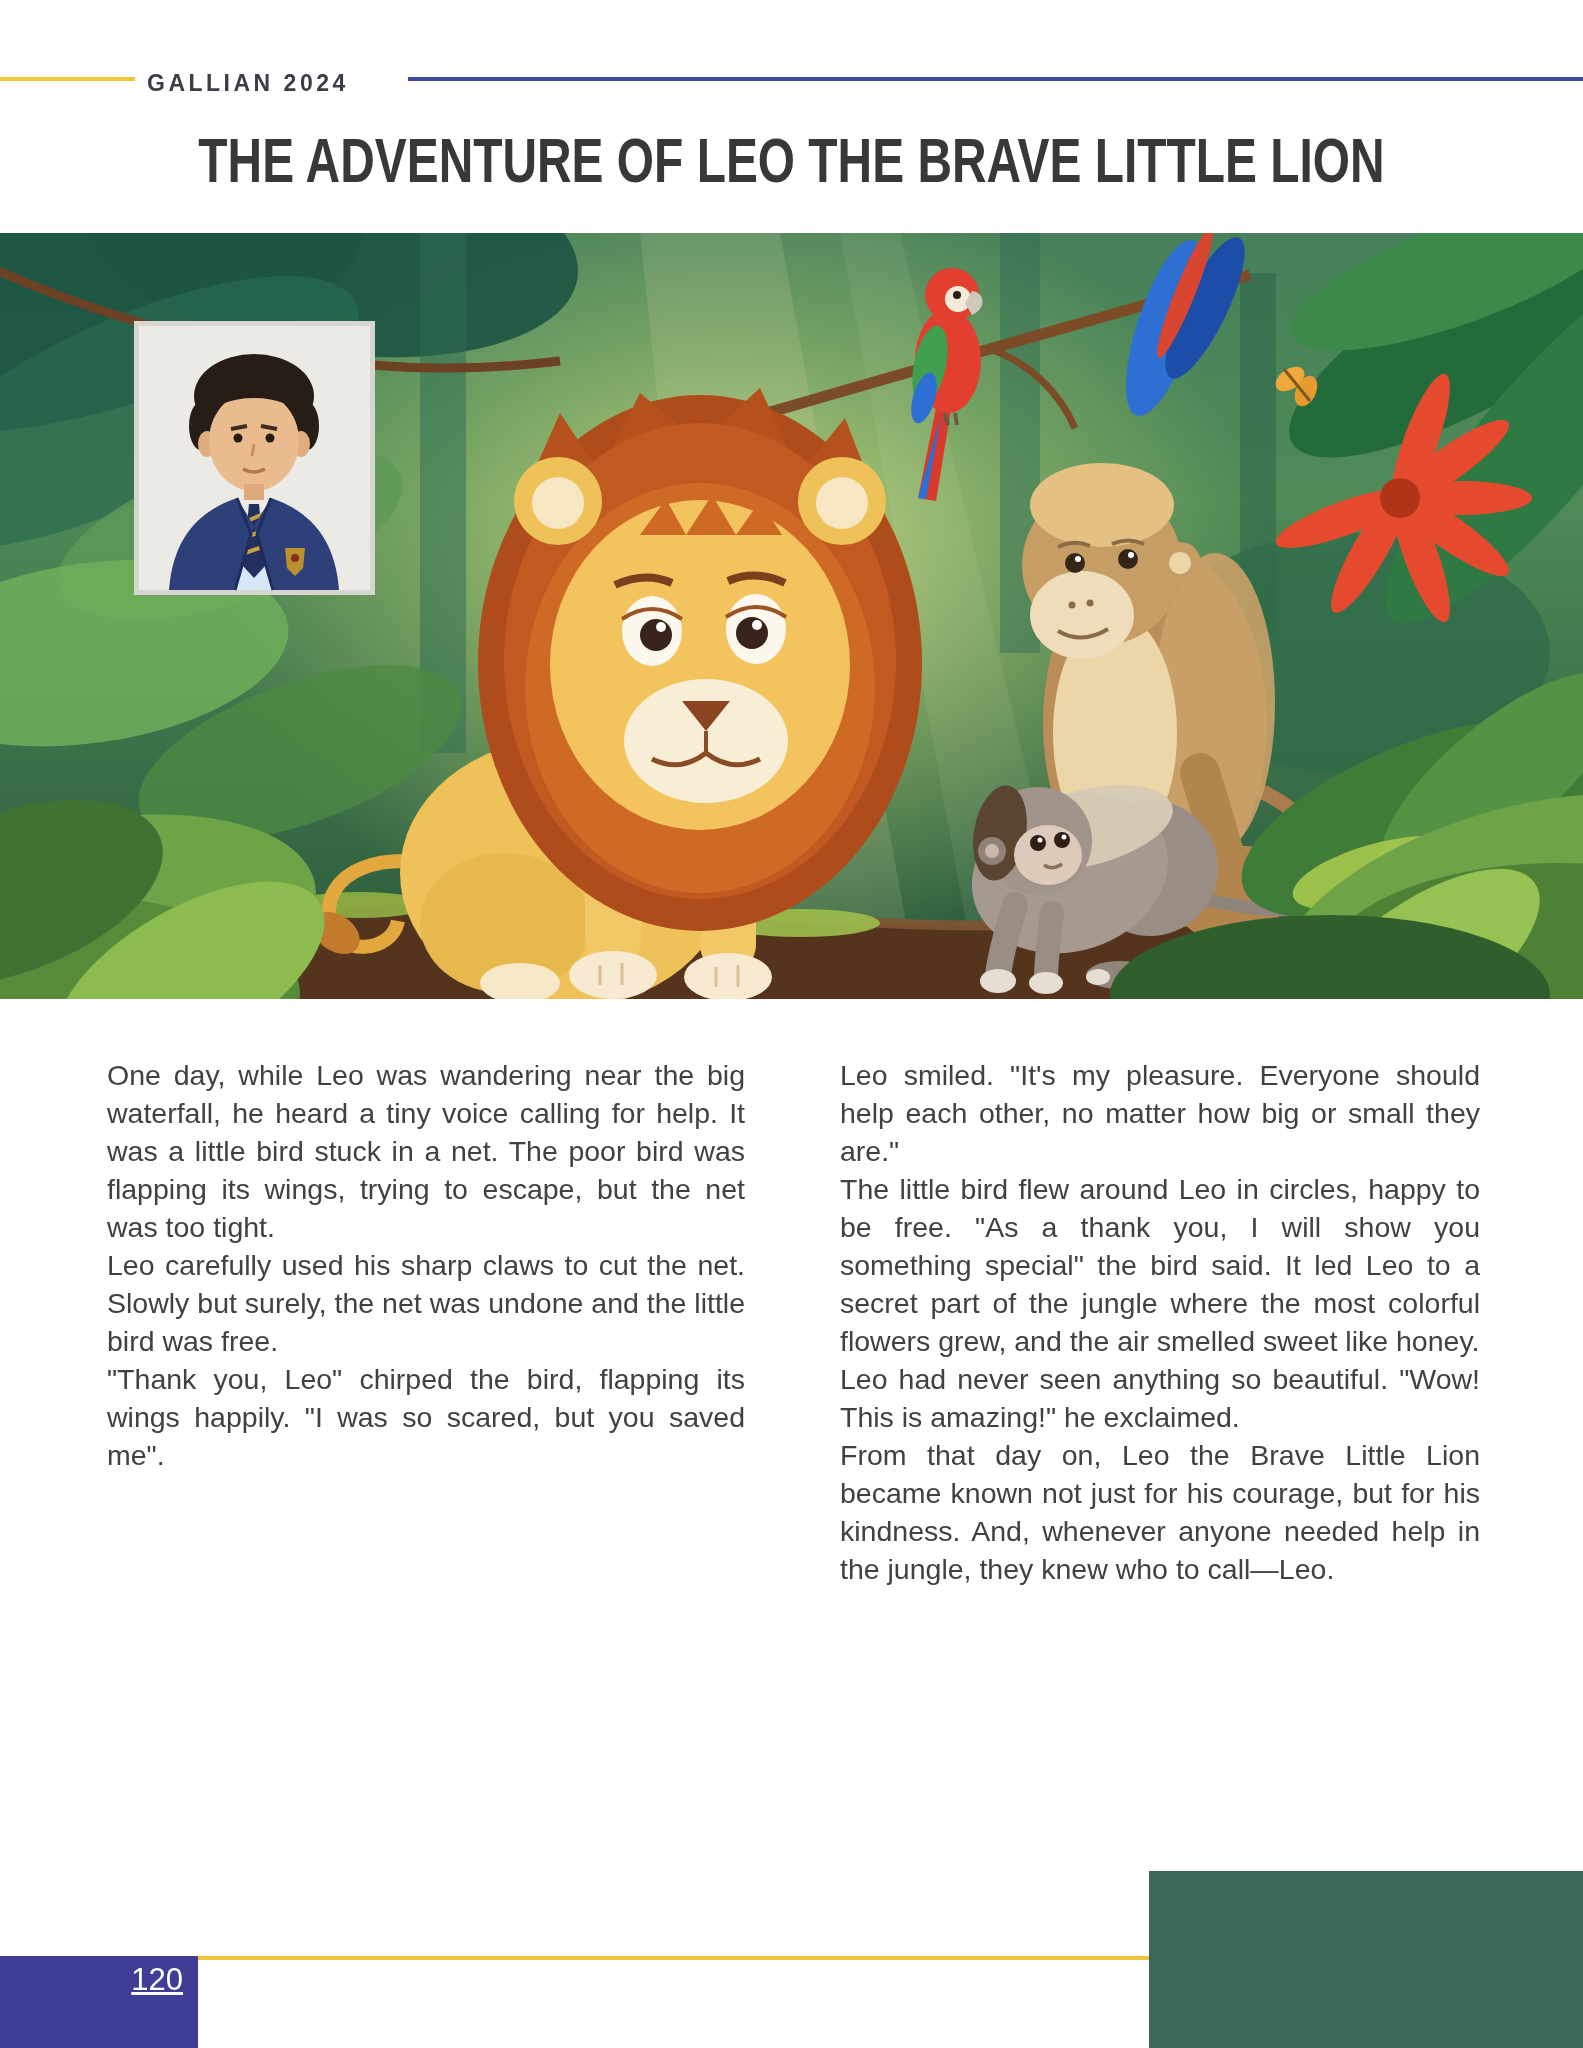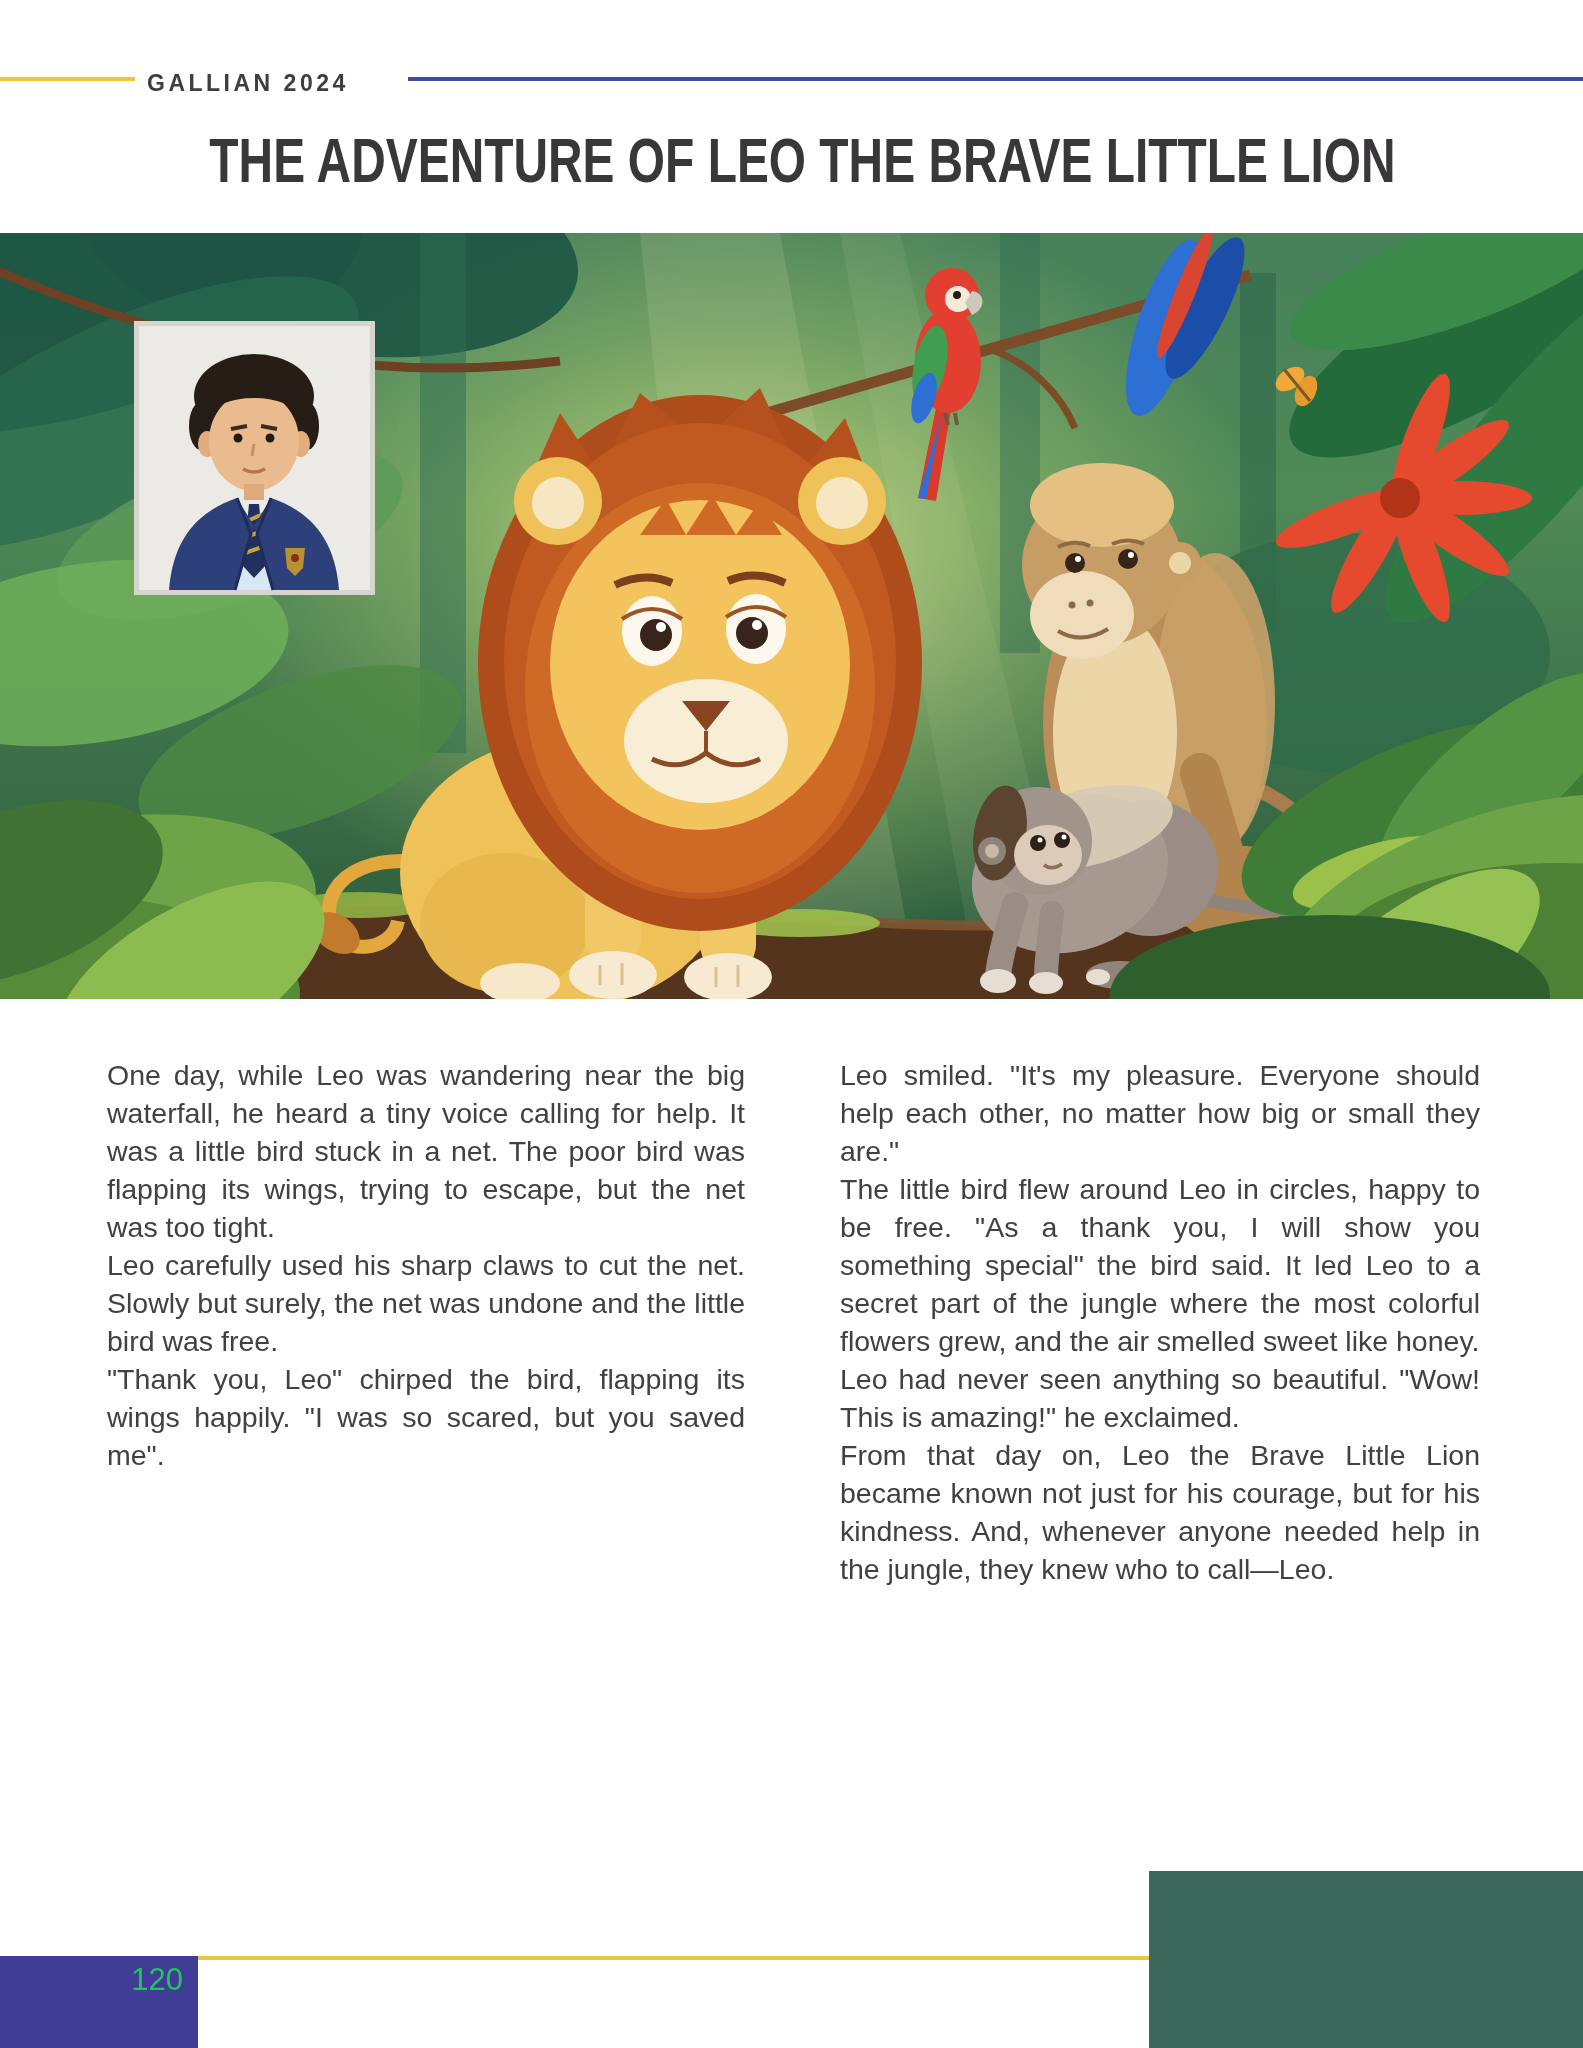--- a/index.html
+++ b/index.html
@@ -9,21 +9,21 @@
   }
   
   .rule{position:absolute;height:4px;top:77px;}
   .rule-yellow{left:0;width:135px;background:#efc73c;}
   .rule-blue{left:408px;right:0;background:#3e4b9e;}
   .magazine-title{
     position:absolute;left:147px;top:70px;font-size:23px;font-weight:700;
     letter-spacing:3.5px;color:#3d3d47;white-space:nowrap;
   }
   .article-title-wrap{
-    position:absolute;top:128px;left:0;width:100%;text-align:right;
+    position:absolute;top:128px;left:0;width:100%;text-align:center;
   }
   .article-title{
     display:inline-block;font-size:63px;line-height:64px;font-weight:700;
     color:#3a373a;white-space:nowrap;transform:scaleX(0.76);
     transform-origin:50% 50%;letter-spacing:0px;
   }
   
   .hero{position:absolute;left:0;top:233px;width:1583px;height:766px;}
   .hero svg{display:block;width:1583px;height:766px;}
   .photo-caption{
@@ -34,21 +34,21 @@
   
   .column{position:absolute;top:1056px;color:#414042;font-size:28.5px;line-height:38px;}
   .column p{margin:0;text-align:justify;}
   .col-left{left:107px;width:638px;}
   .col-right{left:840px;width:640px;}
   
   .teal-block{position:absolute;left:1149px;top:1871px;width:434px;height:177px;background:#3c685b;}
   .footer-rule{position:absolute;left:198px;top:1956px;width:951px;height:4px;background:#edc63b;}
   .page-number-block{
     position:absolute;left:0;top:1956px;width:198px;height:92px;background:#3f3d96;
-    color:#22c55e;font-size:31px;text-align:right;padding:6px 15px 0 0;box-sizing:border-box;
+    color:#ffffff;font-size:31px;text-align:right;padding:6px 15px 0 0;box-sizing:border-box;text-decoration:underline;
   }
 </style>
 </head>
 <body>
 
 <div class="page">
 
   <div class="rule rule-yellow"></div>
   <div class="magazine-title">GALLIAN 2024</div>
   <div class="rule rule-blue"></div>

